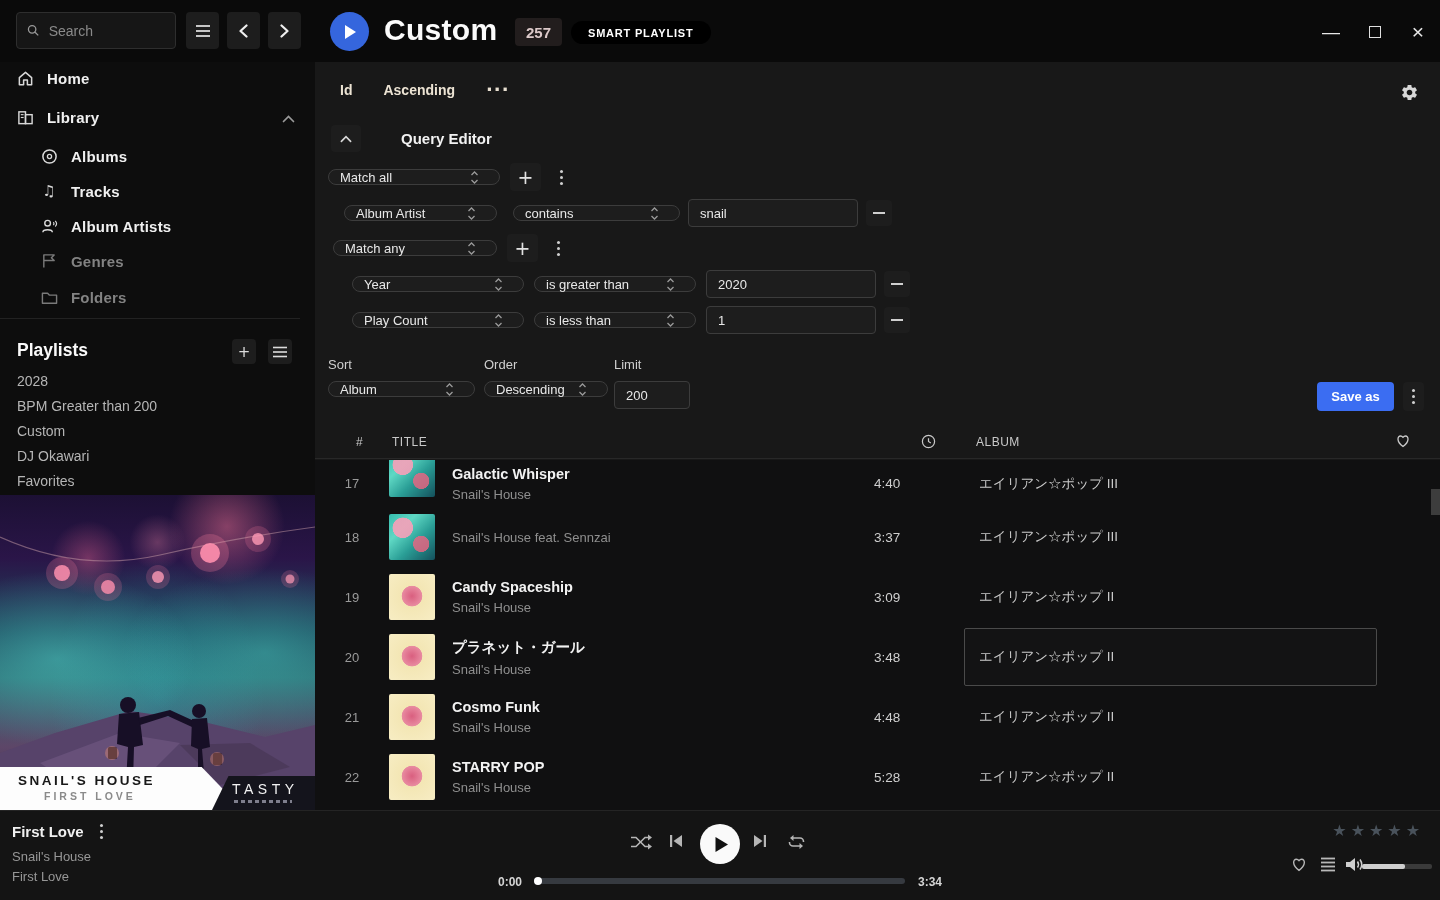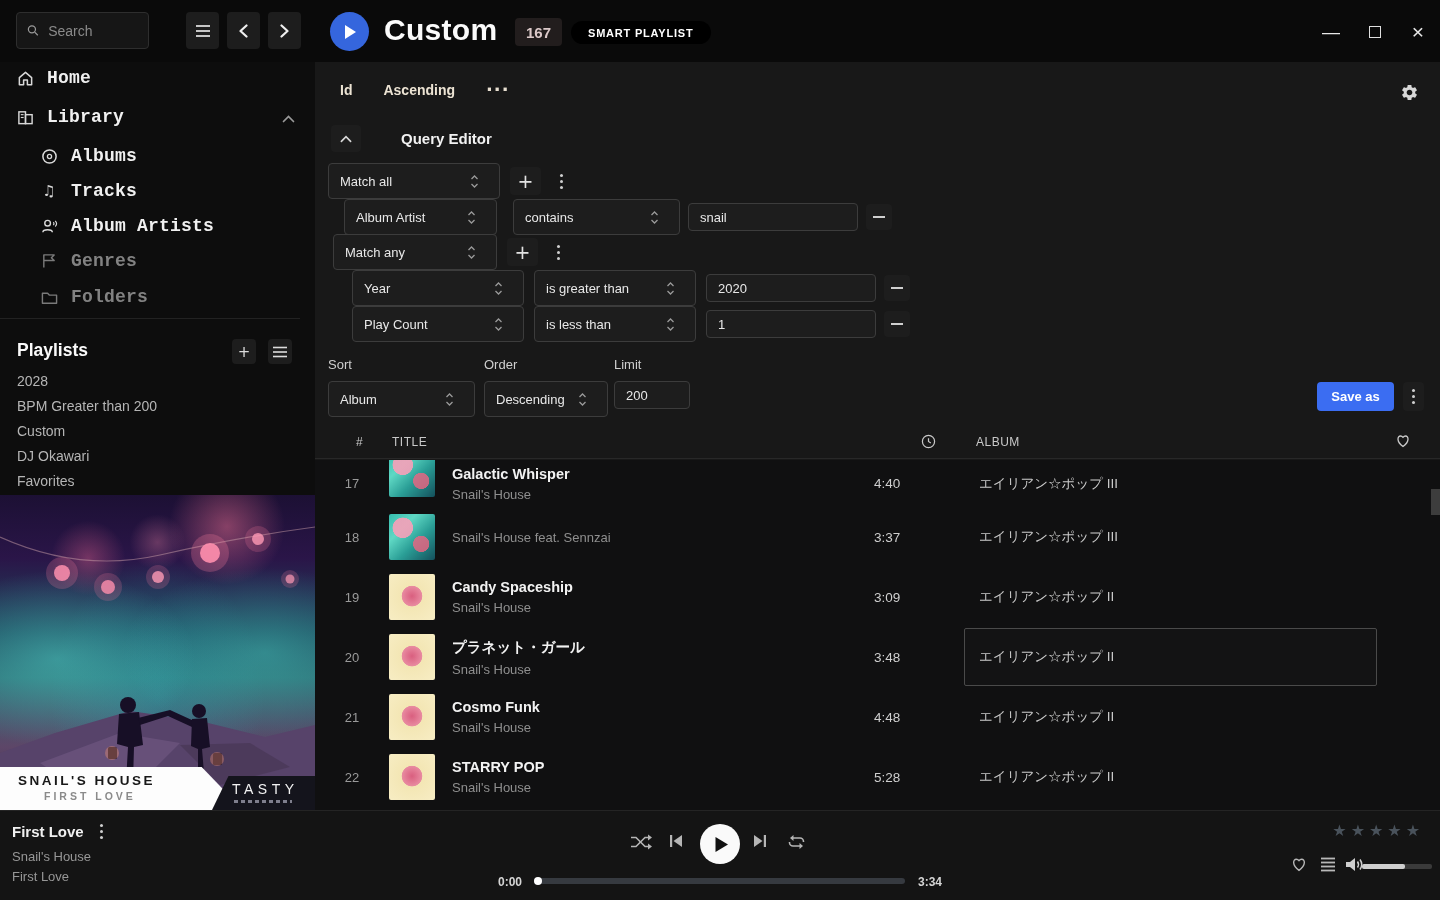--- a/index.html
+++ b/index.html
@@ -8,21 +8,21 @@
     background:#0a0a0a;
     font-family:"Liberation Sans", sans-serif;
     color:#e8e8e8;
     position:relative;
     -webkit-font-smoothing:antialiased;
   }
   .glyph { font-family:"DejaVu Sans", sans-serif; }
 
   
   .topbar { position:absolute; top:0; left:0; width:1440px; height:62px; background:#0a0a0a; z-index:30; }
-  .searchbox { position:absolute; left:16px; top:12px; width:133px; height:37px;
+  .searchbox { position:absolute; left:16px; top:12px; width:160px; height:37px;
     background:#161616; border:1px solid #2e2e2e; border-radius:4px;
     display:flex; align-items:center; padding:0 10px; gap:9px; }
   .searchbox input { background:transparent; border:none; outline:none; color:#cfcfcf;
     font-size:14px; width:100%; font-family:"Liberation Sans",sans-serif; }
   .searchbox input::placeholder { color:#8a8a8a; }
   .sq-btn { position:absolute; top:12px; width:33px; height:37px; background:#1d1d1d;
     border:none; border-radius:4px; color:#e6e6e6; display:flex; align-items:center;
     justify-content:center; cursor:pointer; }
   .playbtn-big { position:absolute; left:330px; top:12px; width:39px; height:39px; border-radius:50%;
     background:#3566dd; border:none; cursor:pointer; display:flex; align-items:center; justify-content:center; }
@@ -37,21 +37,21 @@
   .winbtn { position:absolute; top:17px; width:30px; height:30px; background:transparent; border:none;
     color:#e8e8e8; display:flex; align-items:center; justify-content:center; cursor:pointer; }
   .winbtn.min { left:1316px; font-size:18px; }
   .winbtn.max { left:1360px; }
   .winbtn.max .sq { width:12px; height:12px; border:1.5px solid #e0e0e0; display:block; }
   .winbtn.close { left:1403px; font-size:21px; font-weight:300; }
 
   
   .sidebar { position:absolute; left:0; top:62px; width:315px; height:748px; background:#0d0d0d; z-index:20; }
   .side-item { position:absolute; display:flex; align-items:center; gap:13px; height:24px; cursor:pointer; }
-  .side-item .lbl { font-size:18px; font-weight:700; color:#f0f0f0; letter-spacing:.2px;font-family:Liberation Mono, monospace; }
+  .side-item .lbl { font-size:15px; font-weight:700; color:#f0f0f0; letter-spacing:.2px; }
   .side-item.dim .lbl { color:#828282; }
   .side-item .ic { width:18px; display:flex; justify-content:center; color:#d9d9d9; }
   .side-item.dim .ic { color:#7a7a7a; }
   .lib-chevron { position:absolute; left:282px; top:47px; color:#9a9a9a; cursor:pointer; }
   .side-divider { position:absolute; left:0; top:256px; width:300px; height:1px; background:#222; }
   .pl-title { position:absolute; left:17px; top:278px; font-size:17.5px; font-weight:800; color:#fafafa; }
   .pl-btn { position:absolute; top:277px; width:24px; height:25px; background:#1d1d1d; border:none;
     border-radius:4px; color:#dcdcdc; display:flex; align-items:center; justify-content:center; cursor:pointer; }
   .pl-item { position:absolute; left:17px; height:18px; font-size:14px; color:#b5b5b5; cursor:pointer; white-space:nowrap; }
 
@@ -85,21 +85,21 @@
   .view-toolbar .more { font-size:18px; font-weight:700; color:#e8dfd0; letter-spacing:1px; cursor:pointer; line-height:10px; }
   .gear-btn { position:absolute; right:20px; top:19px; width:22px; height:22px; background:transparent;
     border:none; cursor:pointer; color:#d8d8d8; display:flex; align-items:center; justify-content:center; }
 
   .qe-header { position:absolute; top:63px; left:16px; display:flex; align-items:center; gap:40px; }
   .chev-btn { width:30px; height:27px; background:#1d1d1d; border:none; border-radius:4px; color:#d8d8d8;
     display:flex; align-items:center; justify-content:center; cursor:pointer; }
   .qe-title { font-size:15px; font-weight:600; color:#f2f2f2; }
 
   .qrow { position:absolute; display:flex; align-items:center; }
-  .select { height:36px; background:#1d1d1d; border:1px solid #3c3c3c; border-radius:4px;
+  .select { height:16px; background:#1d1d1d; border:1px solid #3c3c3c; border-radius:9px;
     display:flex; align-items:center; justify-content:space-between; padding:0 20px 0 11px;
     font-size:13px; color:#e8e8e8; cursor:pointer; }
   .select .updown { color:#9a9a9a; flex:none; }
   .qinput { height:28px; background:#1d1d1d; border:1px solid #3c3c3c; border-radius:4px;
     color:#e8e8e8; font-size:13px; padding:0 11px; outline:none; font-family:"Liberation Sans",sans-serif; }
   .icon-btn { height:28px; background:#1d1d1d; border:none; border-radius:4px; color:#e2e2e2;
     display:flex; align-items:center; justify-content:center; cursor:pointer; }
   .plus-btn { width:31px; font-size:19px; font-weight:400; }
   .minus-btn { width:26px; height:26px; }
   .minus-bar { width:12px; height:2px; background:#cfcfcf; display:block; }
@@ -200,21 +200,21 @@
       <polyline points="2.5,1.5 8.5,7 2.5,12.5" fill="none" stroke="#efefef" stroke-width="2.2" stroke-linecap="round" stroke-linejoin="round"></polyline>
     </svg>
   </button>
 
   <button class="playbtn-big">
     <svg width="14" height="16" viewBox="0 0 14 16">
       <polygon points="2,1 13,8 2,15" fill="#fff"></polygon>
     </svg>
   </button>
   <div class="page-title">Custom</div>
-  <div class="count-badge">167</div>
+  <div class="count-badge">257</div>
   <div class="smart-badge">SMART PLAYLIST</div>
 
   <button class="winbtn min">—</button>
   <button class="winbtn max">
       <span class="sq"></span>
     </button>
   <button class="winbtn close">×</button>
 </div>
 
 <div class="sidebar">

